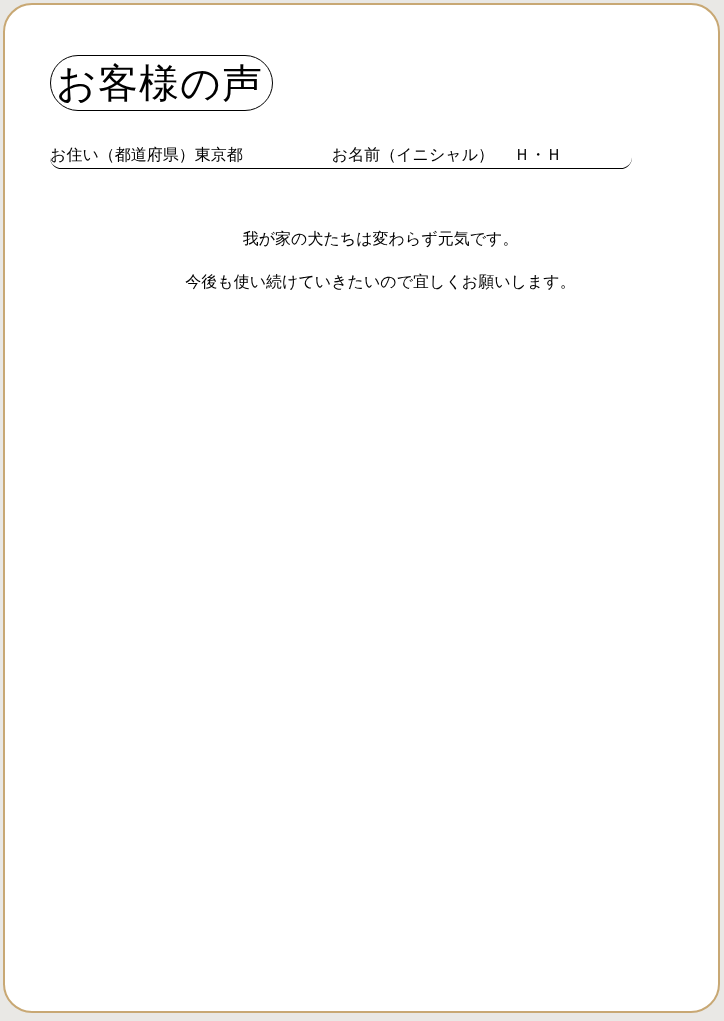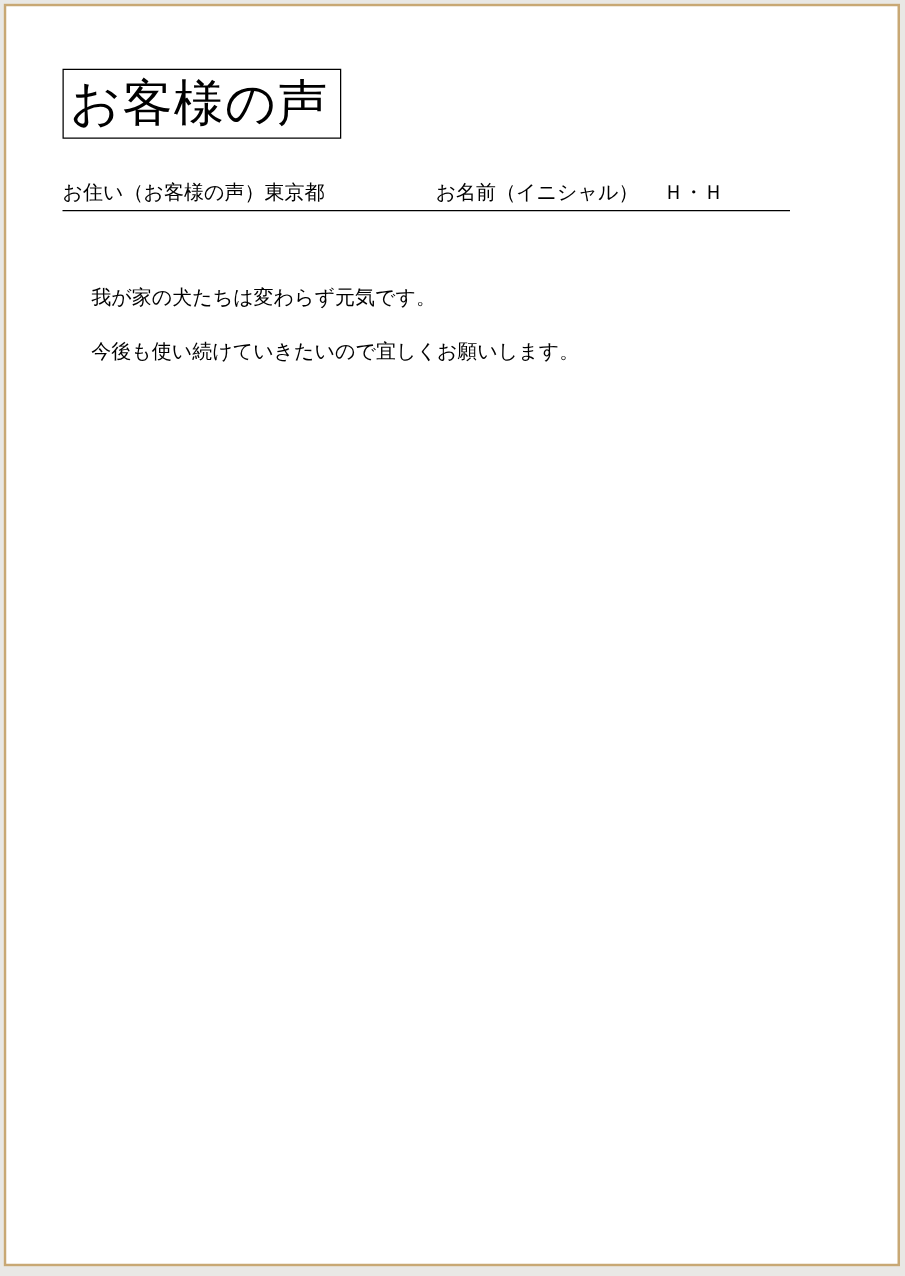--- a/index.html
+++ b/index.html
@@ -1,15 +1,15 @@
 <!DOCTYPE html>
 <html style="--frame-border: #c8a874; --outer-background: #e9e8e5; --text: #000000;"><head>
 <meta charset="utf-8">
 <style>
-  * { box-sizing: border-box; }
+  * { box-sizing: border-box; border-radius: 29px; }
   html, body {
     margin: 0;
     padding: 0;
   }
   body {
     width: 724px;
     height: 1021px;
     position: relative;
     background: var(--outer-background, #e9e8e5);
     font-family: "Liberation Sans", sans-serif;
@@ -65,33 +65,34 @@
     position: absolute;
     left: 68px;
     top: 226px;
     right: 30px;
     font-size: 16px;
   }
   .testimonial p {
     margin: 0 0 27px 0;
     line-height: 16px;
     white-space: nowrap;
+    text-align: center;
   }
 </style>
 </head>
 <body>
 
 <div class="page">
 
   <div class="title-box">
     <span class="title-text">お客様の声</span>
   </div>
 
   <div class="header-line">
-    <span class="residence-label">お住い（お客様の声）</span><span class="residence-value">東京都</span><span class="name-label">お名前（イニシャル）</span><span class="name-value">Ｈ・Ｈ</span>
+    <span class="residence-label">お住い（都道府県）</span><span class="residence-value">東京都</span><span class="name-label">お名前（イニシャル）</span><span class="name-value">Ｈ・Ｈ</span>
   </div>
 
   <div class="testimonial">
     <p>我が家の犬たちは変わらず元気です。</p>
     <p>今後も使い続けていきたいので宜しくお願いします。</p>
   </div>
 
 </div>
 
 </body></html>

